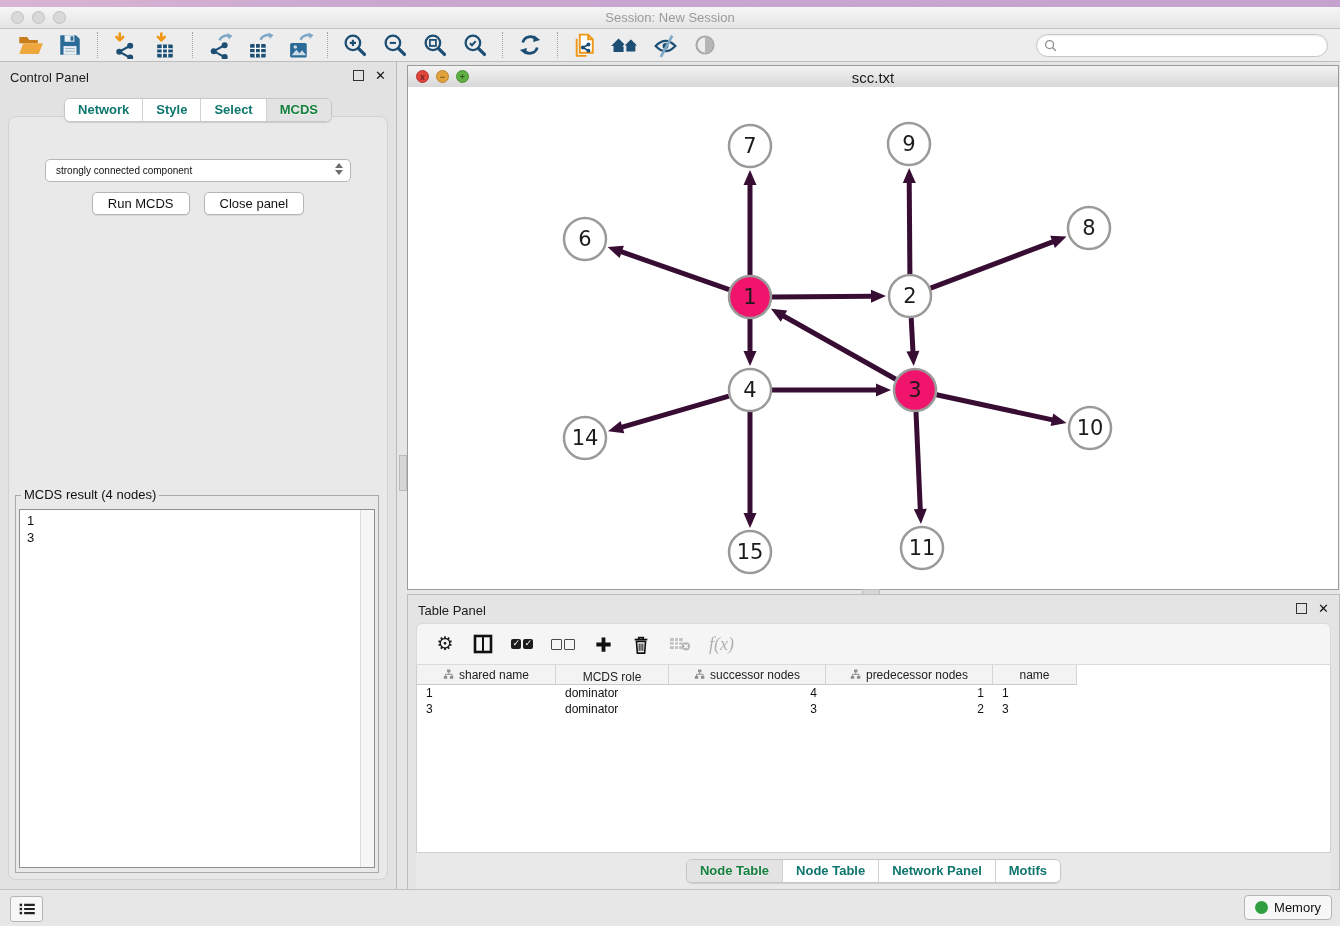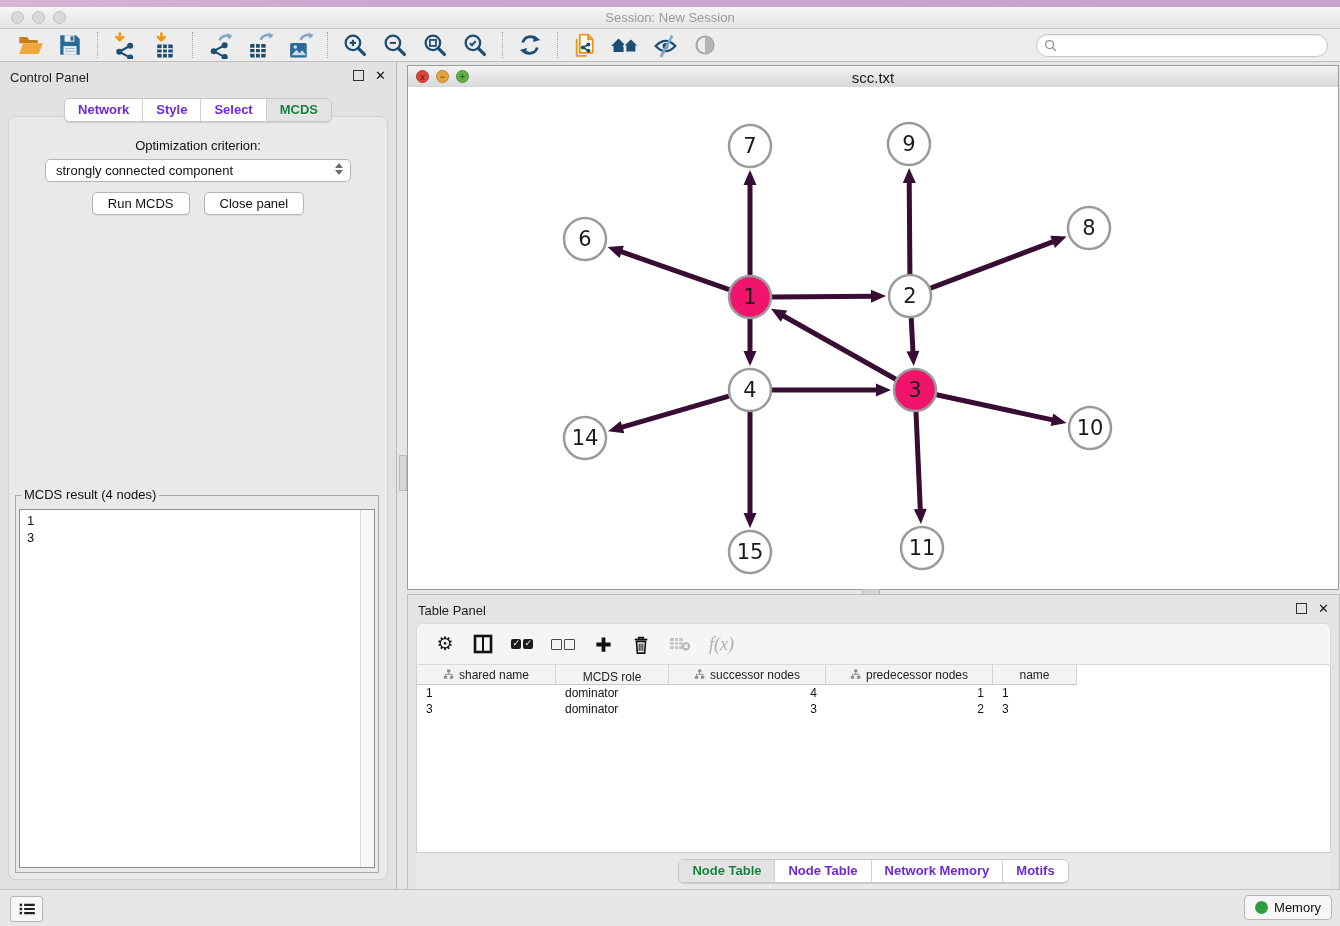--- a/index.html
+++ b/index.html
@@ -32,29 +32,29 @@
   
   .control-panel{position:absolute;left:0;top:62px;width:397px;height:828px;background:#e2e2e2;
     border-right:1px solid #b9b9b9;box-sizing:border-box;}
   .panel-title{position:absolute;left:10px;top:8px;font-size:13px;color:#1c1c1c;}
   .panel-icons{position:absolute;right:10px;top:8px;display:flex;gap:11px;align-items:center;}
   .float-icon{width:9px;height:9px;border:1.5px solid #333;display:inline-block;background:transparent;}
   .close-icon{font-size:13px;font-weight:bold;color:#111;line-height:10px;}
   .cp-tabs{position:absolute;top:36px;left:0;right:0;display:flex;justify-content:center;z-index:3;}
   .tabgroup{display:flex;border:1px solid #c6c6c6;border-radius:6px;overflow:hidden;
     background:#fff;box-shadow:0 1px 1px rgba(0,0,0,.12);}
-  .tab{font-size:13px;font-weight:600;padding:3px 13px 4px;background:#fff;color:#6d28d9;
+  .tab{font-size:13px;font-weight:600;padding:3px 13px 4px;background:#fff;color:#0f766e;
     border-right:1px solid #d2d2d2;white-space:nowrap;}
   .tab:last-child{border-right:none;}
   .tab.selected{background:#e3e3e3;color:#15803d;text-shadow:0 1px 0 #f6f6f6;}
   .cp-content{position:absolute;left:8px;right:8px;top:54px;bottom:10px;background:#e9e9e9;
     border:1px solid #d2d2d2;border-radius:8px;z-index:1;}
   .opt-label{position:absolute;top:21px;left:0;right:0;text-align:center;font-size:13px;color:#111;}
   .criterion-select{position:absolute;left:36px;right:36px;top:42px;height:23px;background:#fff;
-    border:1px solid #b5b5b5;border-radius:5px;font-size:13px;color:#111;display:flex;
+    border:1px solid #b5b5b5;border-radius:5px;font-size:10px;color:#111;display:flex;
     align-items:center;padding-left:10px;box-sizing:border-box;}
   .stepper{position:absolute;right:7px;top:3px;display:flex;flex-direction:column;gap:2px;align-items:center;}
   .tri-up{width:0;height:0;border-left:4px solid transparent;border-right:4px solid transparent;border-bottom:5px solid #6d6d6d;}
   .tri-down{width:0;height:0;border-left:4px solid transparent;border-right:4px solid transparent;border-top:5px solid #6d6d6d;}
   .cp-buttons{position:absolute;top:75px;left:0;right:0;display:flex;justify-content:center;gap:14px;}
   .btn{background:#fff;border:1px solid #b5b5b5;border-radius:5px;font-size:13px;color:#111;
     padding:3px 15px;box-shadow:0 1px 1px rgba(0,0,0,.08);}
   .result-group{position:absolute;left:6px;right:8px;top:378px;bottom:6px;border:1px solid #a9a9a9;}
   .result-legend{position:absolute;top:-9px;left:5px;background:#e9e9e9;padding:0 3px;font-size:13px;color:#111;}
   .result-area{position:absolute;left:3px;right:3px;top:13px;bottom:4px;background:#fff;
@@ -275,21 +275,20 @@
     </div>
     <div class="cp-tabs">
       <div class="tabgroup">
         <div class="tab">Network</div>
         <div class="tab">Style</div>
         <div class="tab">Select</div>
         <div class="tab selected">MCDS</div>
       </div>
     </div>
     <div class="cp-content">
-      <div class="opt-label">Optimization criterion:</div>
       <div class="criterion-select">
         <span>strongly connected component</span>
         <span class="stepper">
           <span class="tri-up"></span>
             <span class="tri-down"></span>
         </span>
       </div>
       <div class="cp-buttons">
         <button class="btn">Run MCDS</button>
         <button class="btn">Close panel</button>
@@ -478,21 +477,21 @@
             <div class="td td-right" style="width: 167px;">2</div>
             <div class="td td-left" style="width: 84px;">3</div>
           </div>
         </div>
     </div>
     <div class="tp-strip"></div>
     <div class="tp-tabs">
       <div class="tabgroup">
         <div class="tab selected">Node Table</div>
         <div class="tab">Node Table</div>
-        <div class="tab">Network Memory</div>
+        <div class="tab">Network Panel</div>
         <div class="tab">Motifs</div>
       </div>
     </div>
   </div>
 
   <div class="statusbar">
     <span class="list-btn">
       <svg width="20" height="18" viewBox="0 0 24 22">
         <rect x="3" y="4.5" width="3" height="3" fill="#222"></rect>
         <rect x="3" y="9.5" width="3" height="3" fill="#222"></rect>

